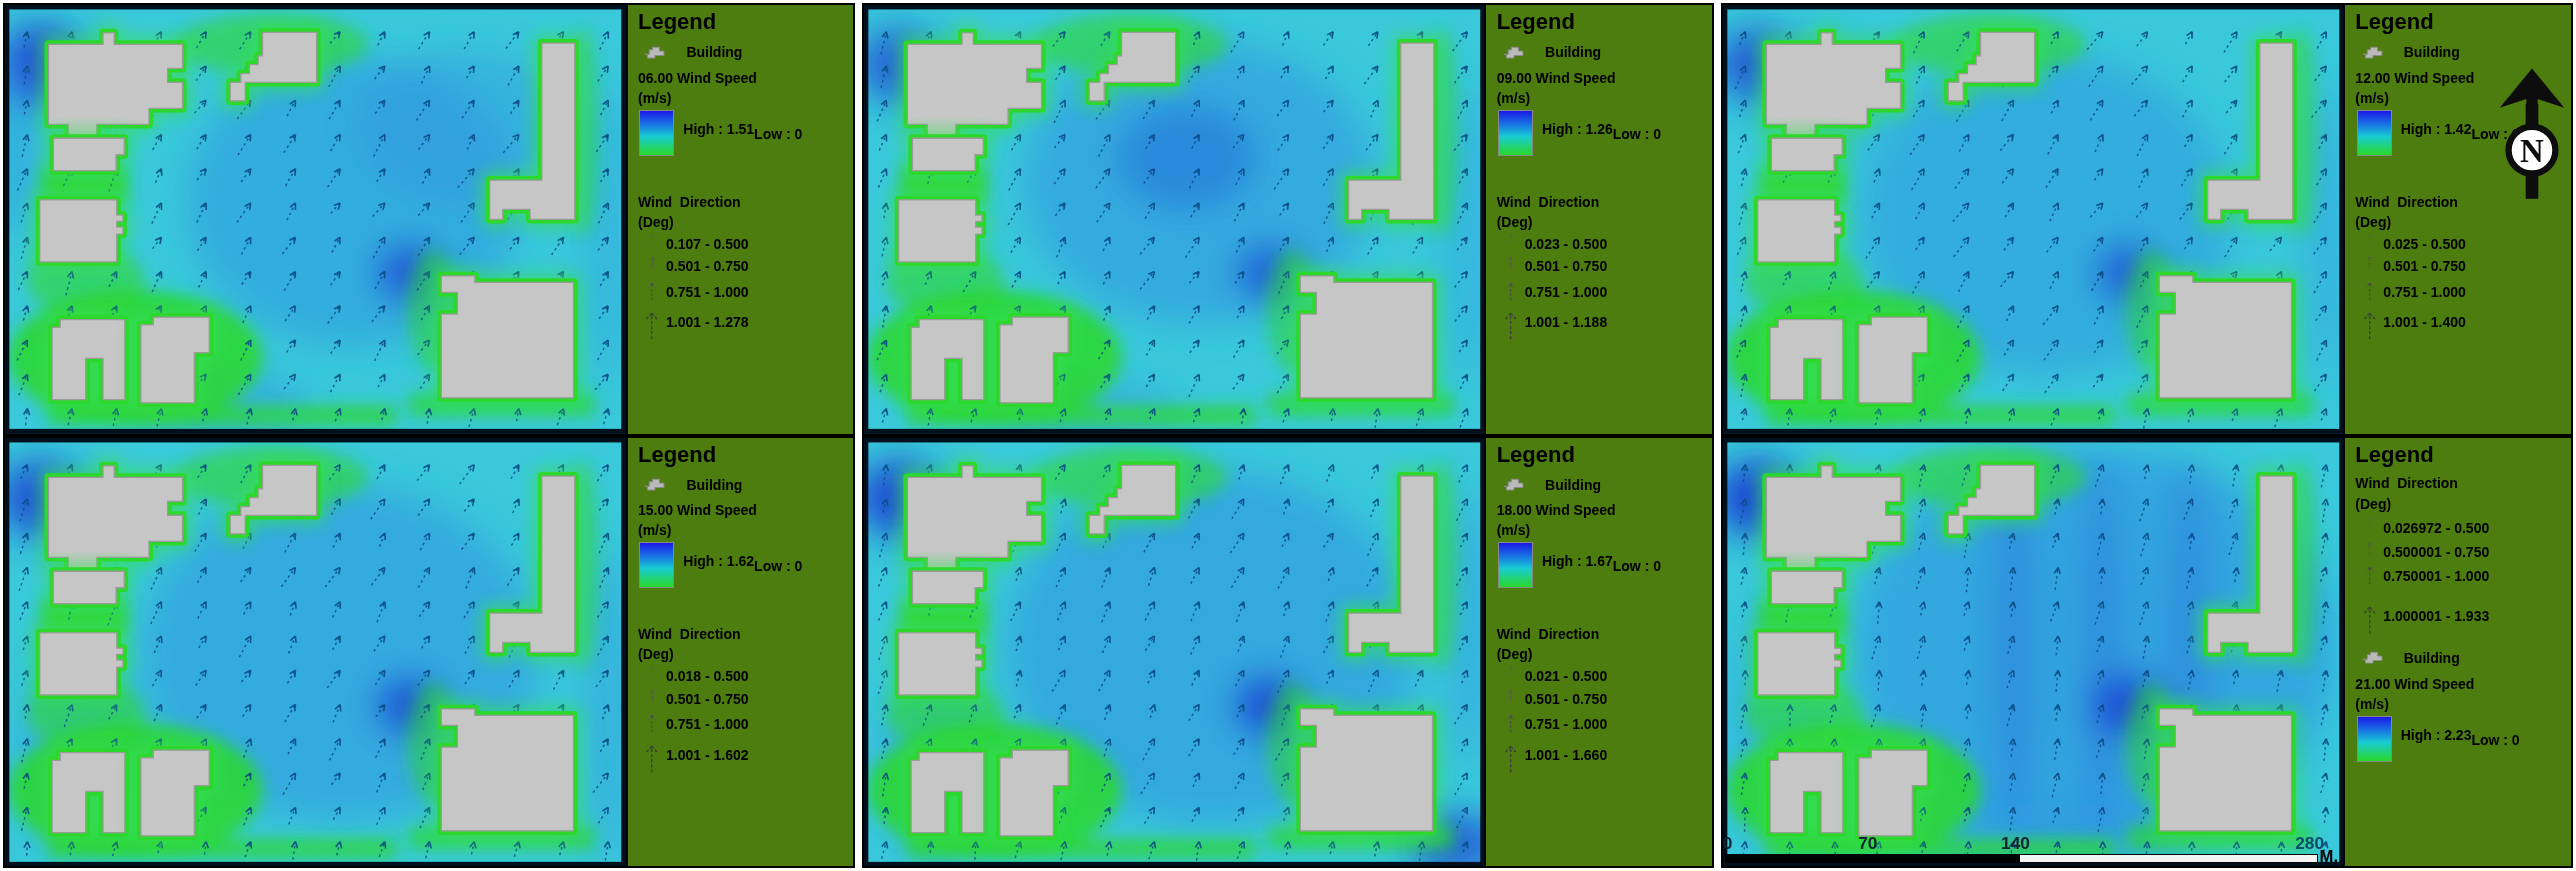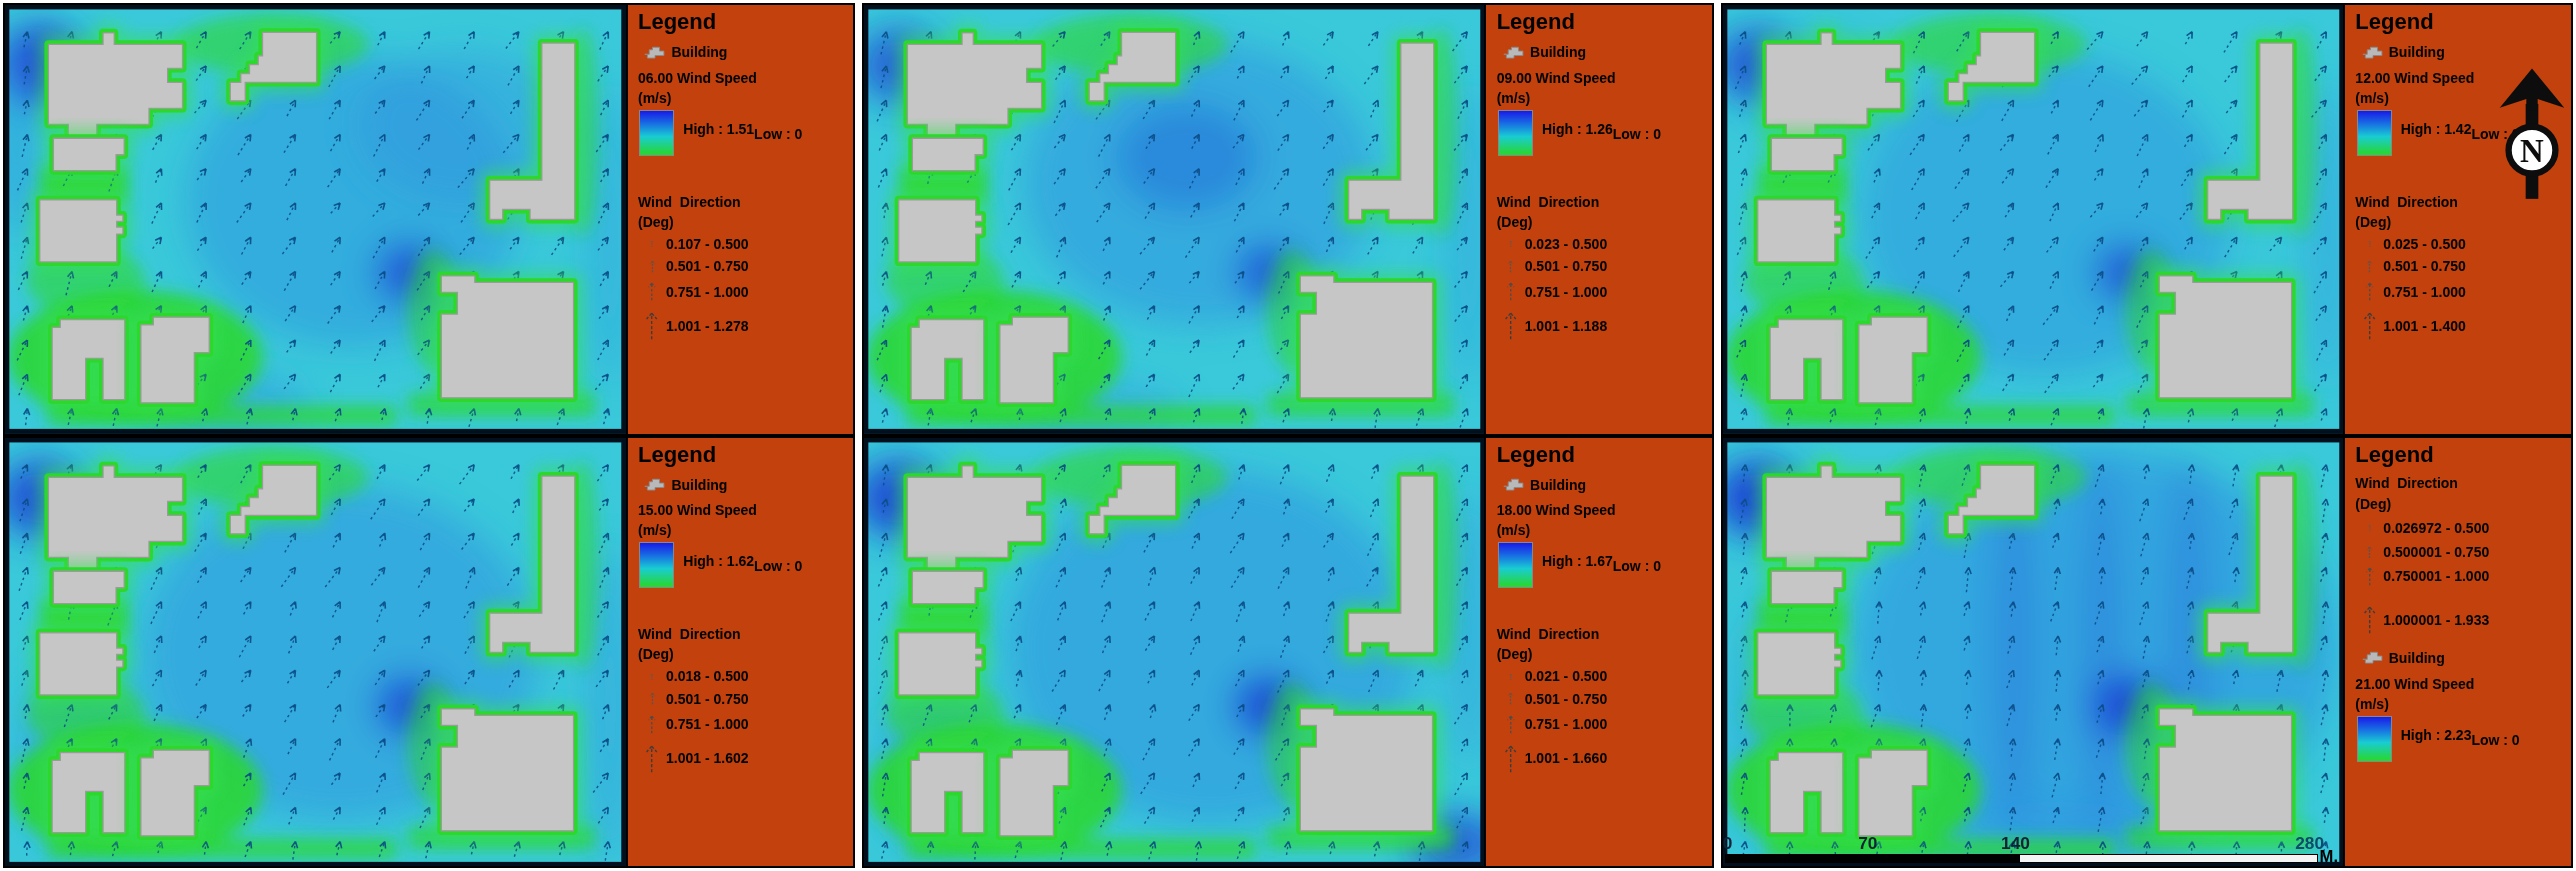--- a/index.html
+++ b/index.html
@@ -8,37 +8,37 @@
     width:2576px;height:871px;background:#ffffff;
     padding:3.2px;display:grid;
     grid-template-columns:repeat(3,1fr);
     grid-template-rows:1fr 1fr;
     column-gap:6.4px;row-gap:0;
     font-family:"Liberation Sans","DejaVu Sans",sans-serif;
   }
   .panel{border:2.6px solid #000;background:#fff;display:flex;position:relative;overflow:hidden;}
   .map-wrap{width:73.4%;position:relative;border-right:2.6px solid #000;background:#3ac9da;}
   svg.map-svg{display:block;width:100%;height:100%;}
-  .legend{flex:1;background:#c2410c;padding:5.1px 3.8px 0 10.2px;position:relative;display:flex;flex-direction:column;color:#000;}
+  .legend{flex:1;background:#4d7c0f;padding:5.1px 3.8px 0 10.2px;position:relative;display:flex;flex-direction:column;color:#000;}
   .legend-title{font-size:22px;font-weight:bold;margin:0 0 6.4px 0;letter-spacing:0;line-height:1.05;order:0;}
   .lg-block{order:1;}
-  .building-row{display:flex;align-items:center;gap:5px;margin:2.6px 0 3.8px 6.4px;}
+  .building-row{display:flex;align-items:center;gap:20px;margin:2.6px 0 3.8px 6.4px;}
   .lg-text{font-size:14px;font-weight:bold;line-height:1.45;white-space:pre;}
   .speed-block{margin-top:1.3px;}
   .ramp-row{display:flex;align-items:stretch;margin:1.3px 0 0 1.3px;}
   .ramp{width:35px;height:46px;border:0.6px solid #888;
     background:linear-gradient(180deg,#1a1ae8 0%,#1879e2 32%,#19ccd2 58%,#28d828 100%);}
   .hl{display:flex;flex-direction:row;justify-content:flex-start;margin-left:9px;padding:0 0 0 0;margin-top:12px;}
   .hl .lg-text{line-height:1.1;}
   .hl .low{transform:translateY(5.1px);}
   .dir-block{margin-top:36px;}
   .dir-first .dir-block{order:1;margin-top:1.3px;}
   .dir-first .building-row{order:2;margin-top:10.2px;}
   .dir-first .speed-block{order:3;}
-  .range-row{display:flex;align-items:center;margin:1.9px 0;}
+  .range-row{display:flex;align-items:flex-start;margin:1.9px 0;}
   .range-icon{width:28px;display:flex;justify-content:center;align-items:flex-end;flex:none;}
   .range-row .lg-text{font-size:14px;}
   .r2{margin-top:5.1px;} .r3{margin-top:10.2px;}
   .dir-first .range-row{margin:3.8px 0;}
   .dir-first .r3{margin-top:20px;}
   .north-arrow{position:absolute;top:61px;right:1.3px;width:76px;height:136px;}
   
   .scalebar{position:absolute;left:0;right:0;bottom:0;height:33px;z-index:5;pointer-events:none;}
   .scalebar .bar{position:absolute;bottom:2.6px;left:0.4%;width:95.6%;height:9px;border:1.3px solid #000;background:#fff;display:flex;}
   .scalebar .seg-black{width:49.7%;background:#000;height:100%;}

